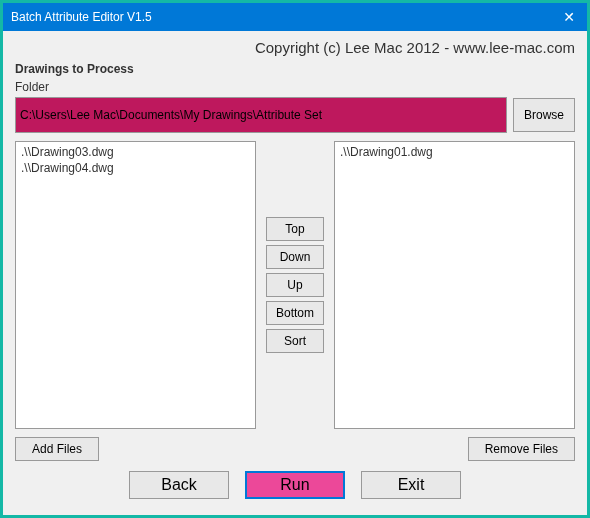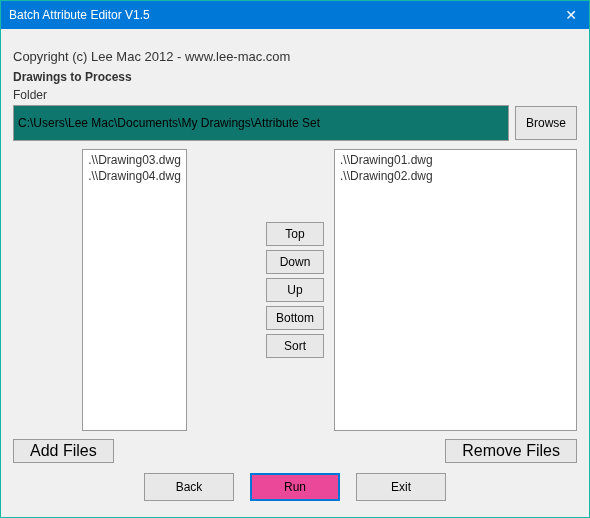--- a/index.html
+++ b/index.html
@@ -14,24 +14,23 @@
       width: 590px;
       height: 518px;
       background: #f0f0f0;
       overflow: hidden;
     }
 
     .window {
       width: 590px;
       height: 518px;
       background: #f0f0f0;
-      border: 1px solid #14b8a6;
-      display: flex;
-      flex-direction: column;
-      gap: 12px;
+      border: 3px solid #14b8a6;
+      display: flex;
+      flex-direction: column;
     }
 
     .title-bar {
       background: #0078d7;
       color: white;
       height: 28px;
       display: flex;
       align-items: center;
       justify-content: space-between;
       padding: 0 8px;
@@ -58,22 +57,23 @@
     }
 
     .content {
       flex: 1;
       padding: 8px 12px 12px 12px;
       display: flex;
       flex-direction: column;
     }
 
     .copyright {
-      color: #333;
-      font-size: 13px;
+      text-align: right;
+      color: #333;
+      font-size: 15px;
       margin-bottom: 6px;
     }
 
     .section-label {
       font-weight: bold;
       color: #333;
       margin-bottom: 4px;
     }
 
     .folder-label {
@@ -85,21 +85,21 @@
       display: flex;
       align-items: center;
       gap: 6px;
       margin-bottom: 8px;
     }
 
     .folder-input {
       flex: 1;
       height: 22px;
       border: 1px solid #999;
-      background: #0f766e;
+      background: #be185d;
       padding: 17px 4px;
       font-size: 12px;
     }
 
     .browse-button {
       height: 34px;
       padding: 0 10px;
       border: 1px solid #999;
       background: #e8e8e8;
       cursor: pointer;
@@ -111,21 +111,20 @@
       display: flex;
       gap: 0;
       flex: 1;
       min-height: 0;
     }
 
     .left-panel {
       flex: 1;
       display: flex;
       flex-direction: column;
-      align-items: center;
     }
 
     .file-listbox {
       flex: 1;
       border: 1px solid #999;
       background: white;
       overflow-y: auto;
       padding: 2px;
     }
 
@@ -166,39 +165,39 @@
       justify-content: space-between;
       margin-top: 8px;
     }
 
     .action-button {
       height: 24px;
       padding: 0 16px;
       border: 1px solid #999;
       background: #e8e8e8;
       cursor: pointer;
-      font-size: 16px;
+      font-size: 12px;
       min-width: 80px;
     }
 
     .dialog-buttons-row {
       display: flex;
       justify-content: center;
       gap: 16px;
       margin-top: 10px;
       padding-bottom: 4px;
     }
 
     .dialog-button {
       height: 28px;
-      width: 90px;
-      border: 1px solid #999;
-      background: #e8e8e8;
-      cursor: pointer;
-      font-size: 12px;
+      width: 100px;
+      border: 1px solid #999;
+      background: #e8e8e8;
+      cursor: pointer;
+      font-size: 16px;
     }
 
     .dialog-button.primary {
       border: 2px solid #0078d7;
       background: #ec4899;
     }
   </style>
 </head>
 <body>
 
@@ -231,21 +230,20 @@
         <button class="nav-button">Top</button>
         <button class="nav-button">Down</button>
         <button class="nav-button">Up</button>
         <button class="nav-button">Bottom</button>
         <button class="nav-button">Sort</button>
       </div>
 
       <div class="right-panel">
         <div class="file-listbox">
           <div class="list-item">.\\Drawing01.dwg</div>
-          <div class="list-item">.\\Drawing02.dwg</div>
         </div>
       </div>
     </div>
 
     <div class="bottom-row">
       <button class="action-button">Add Files</button>
       <button class="action-button">Remove Files</button>
     </div>
 
     <div class="dialog-buttons-row">

